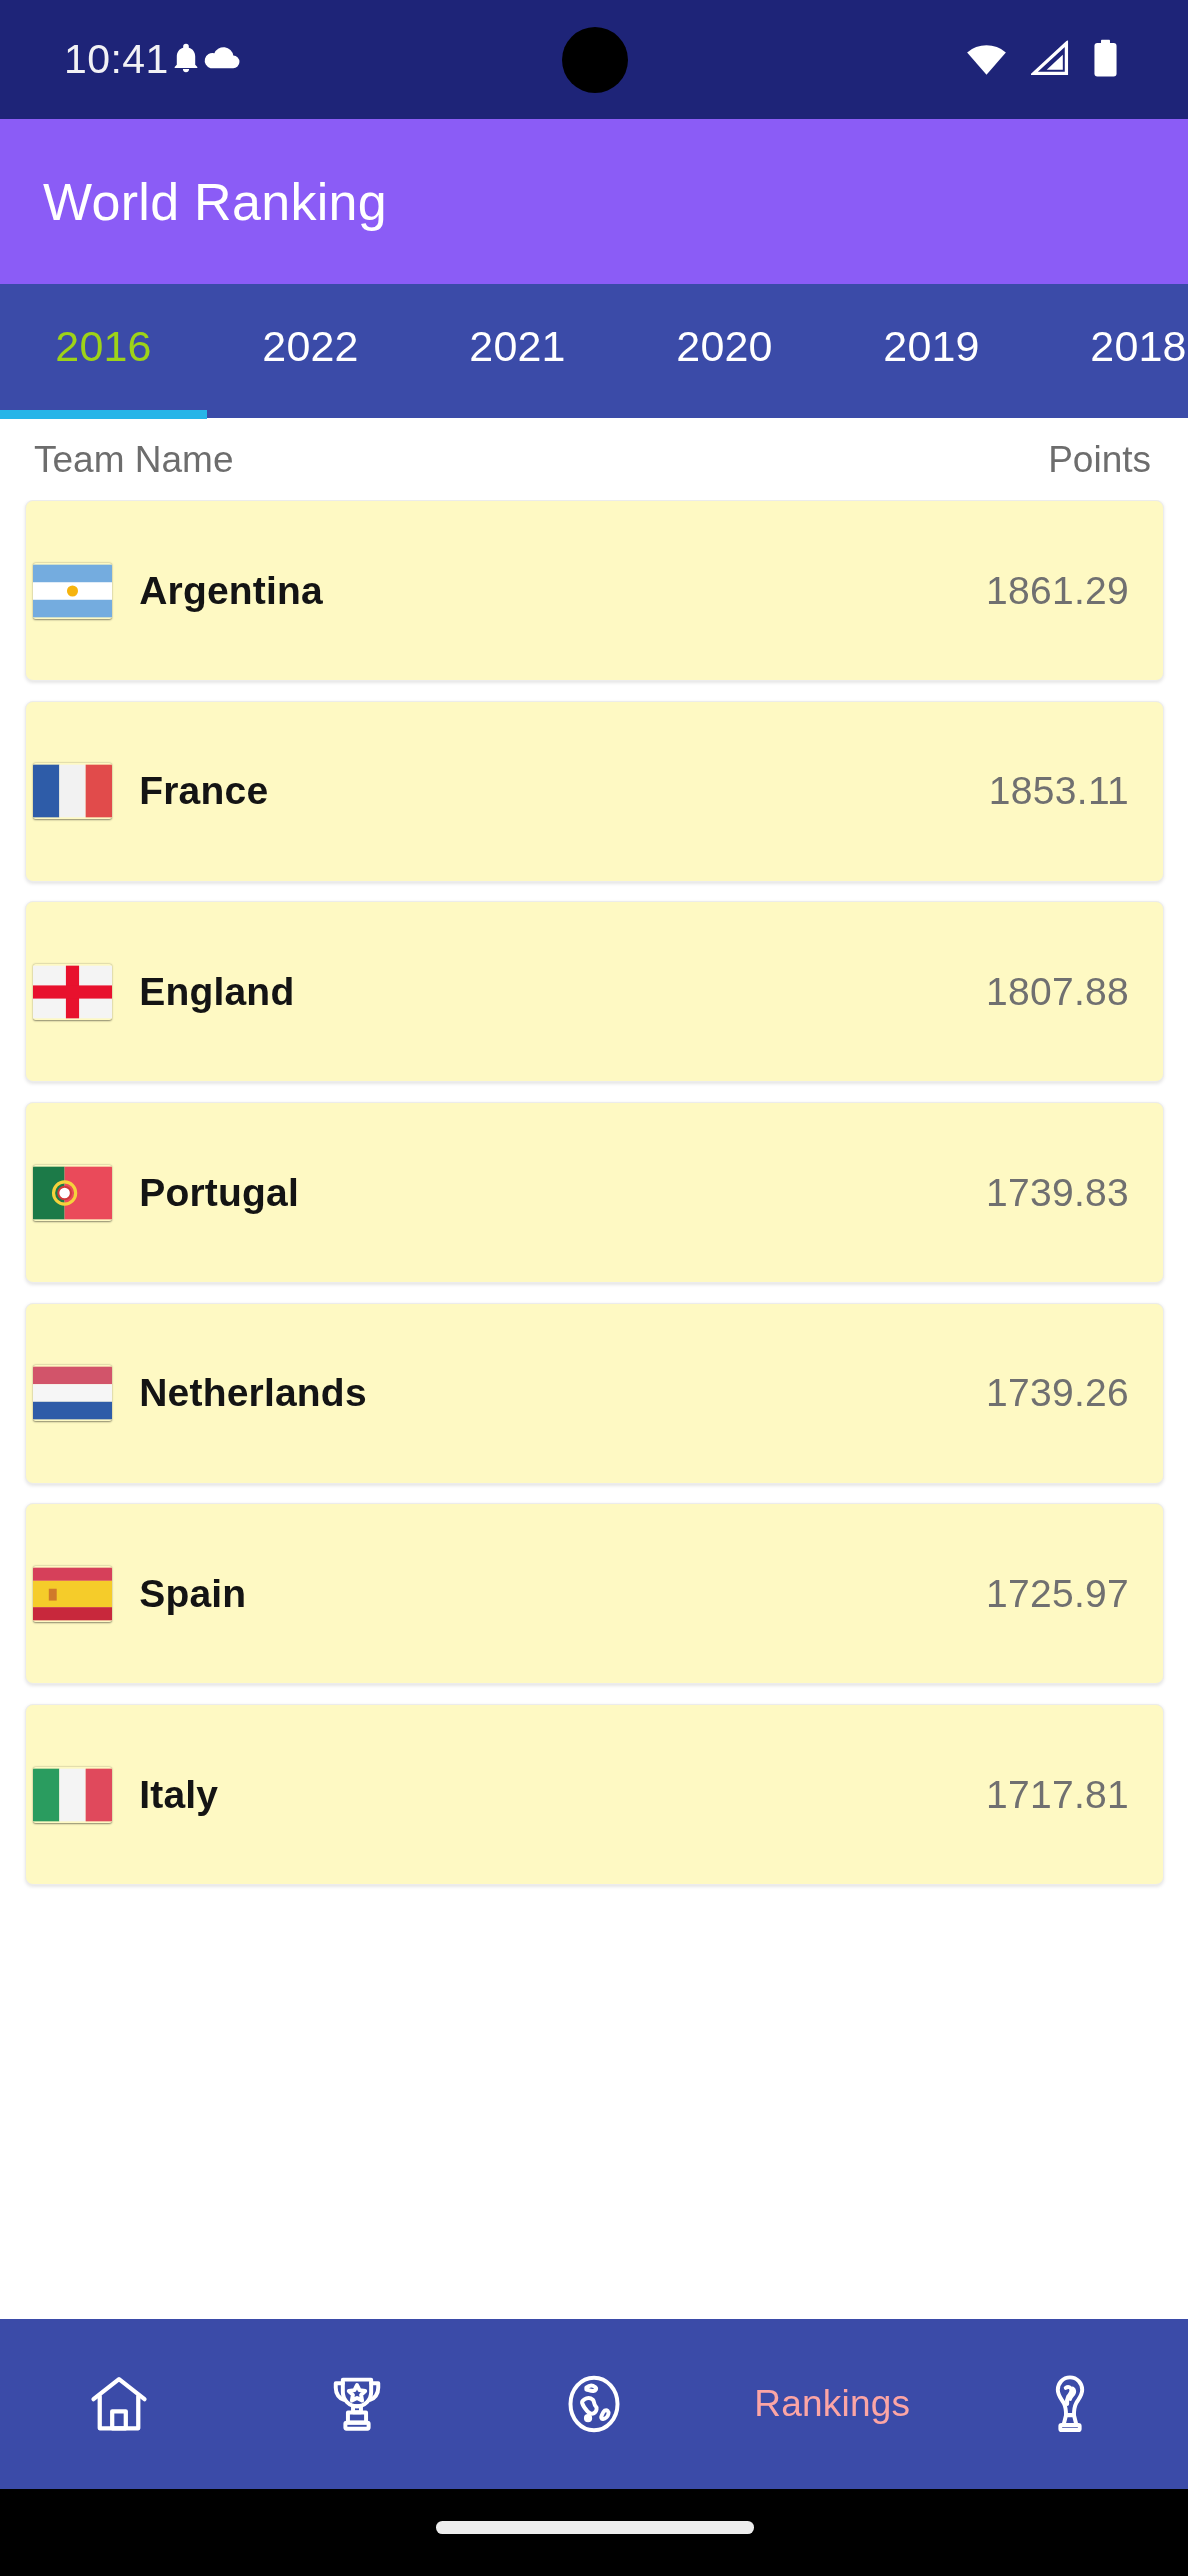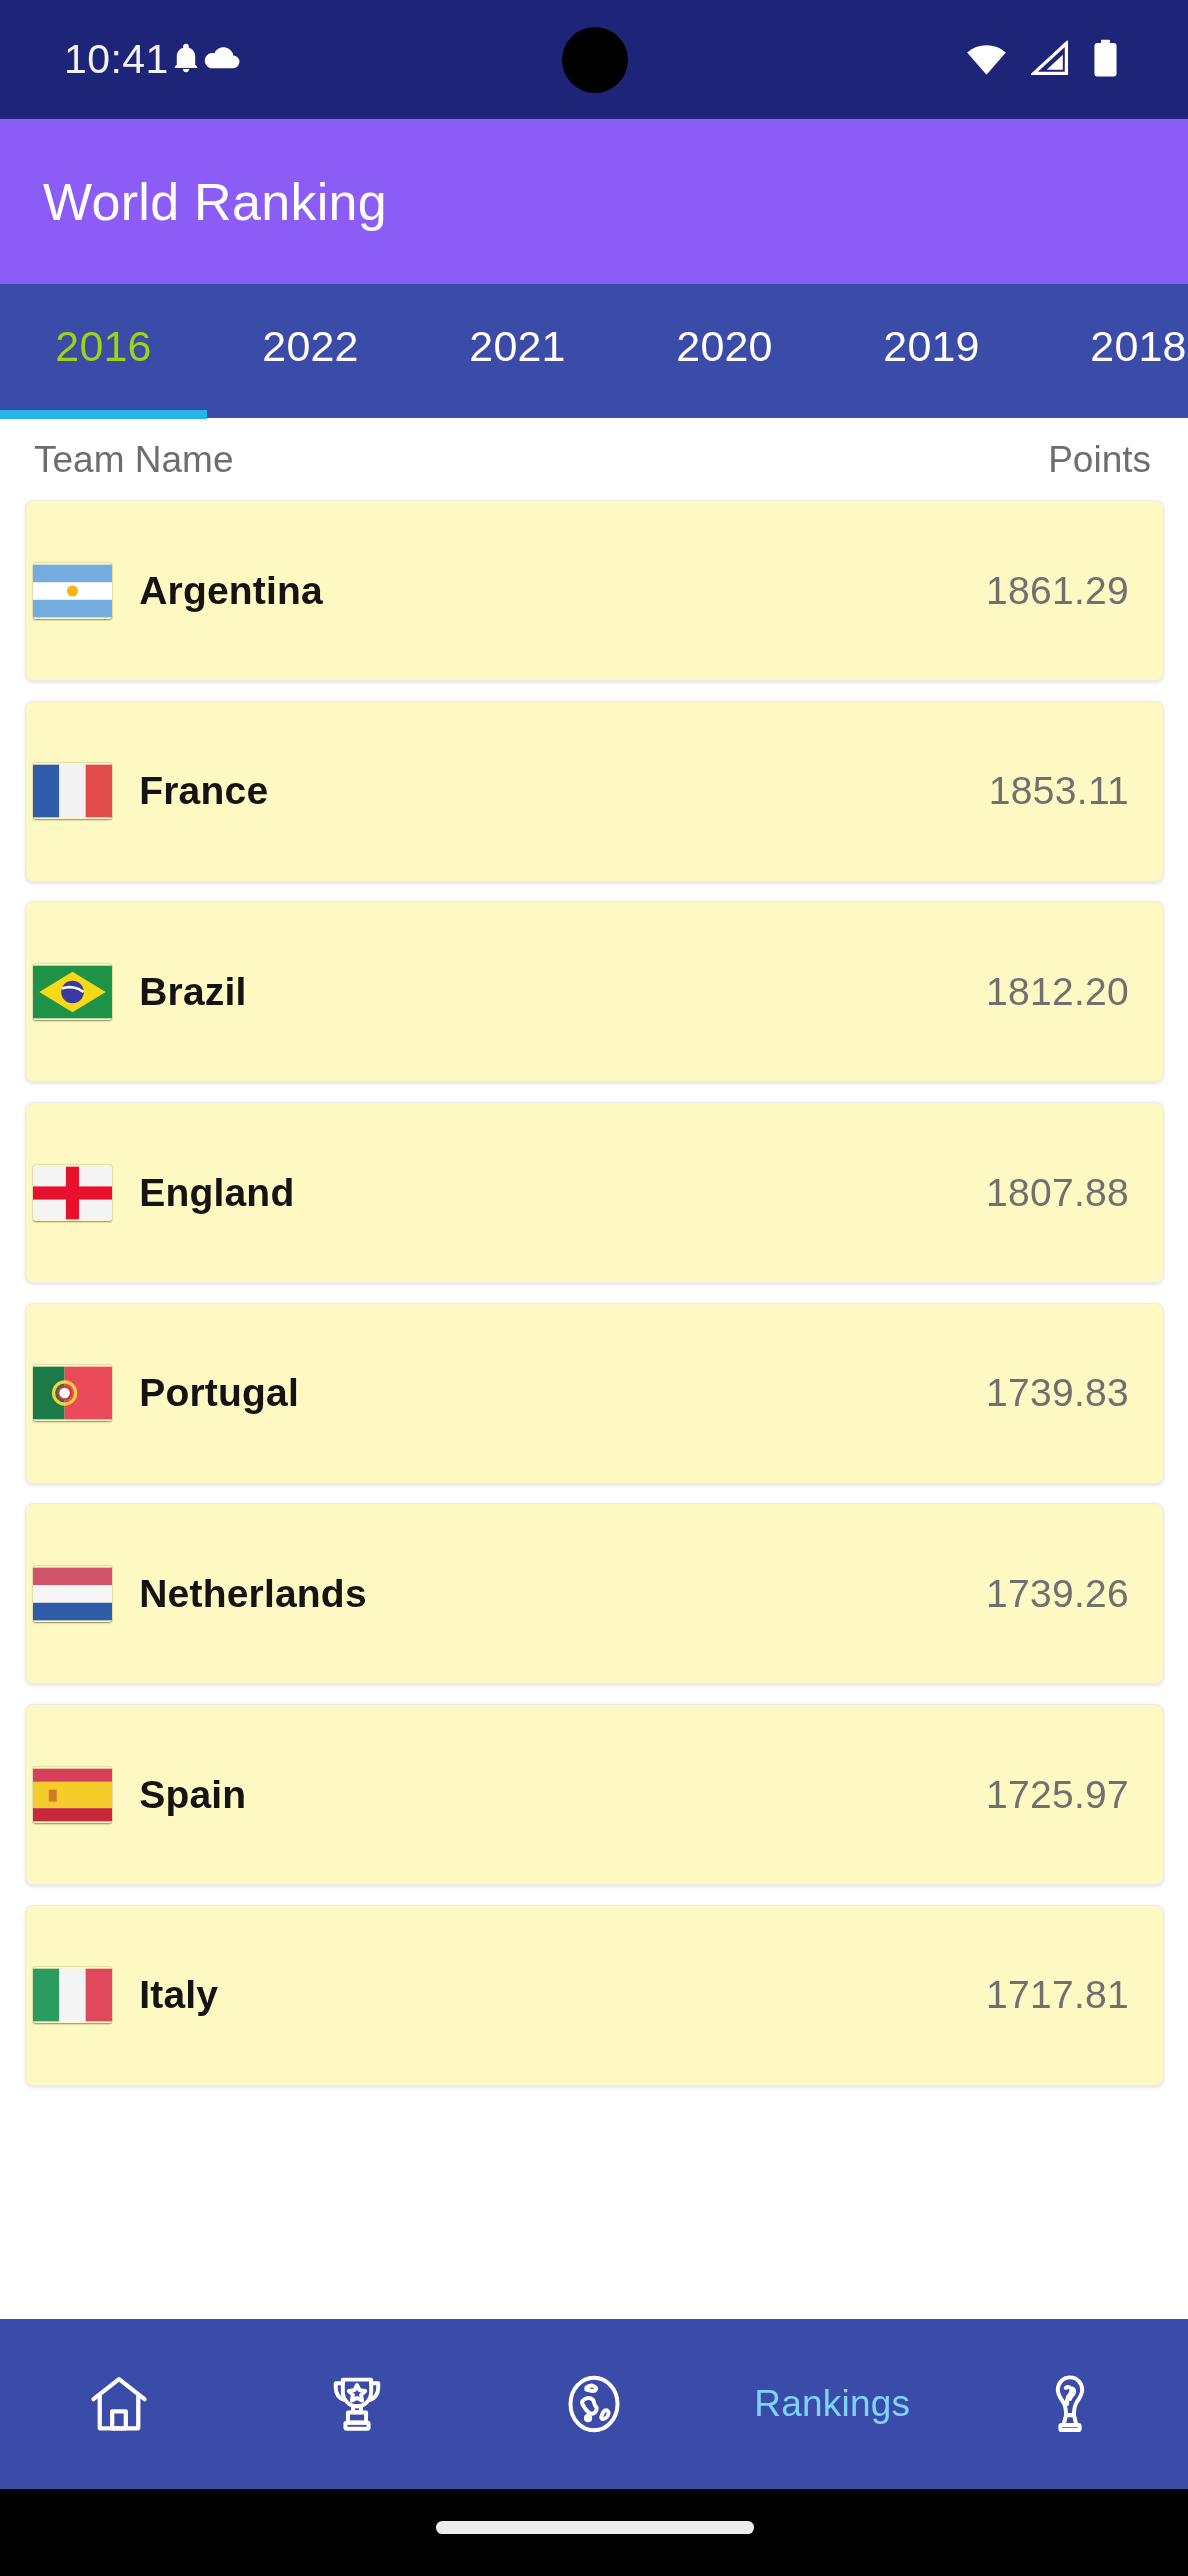--- a/index.html
+++ b/index.html
@@ -91,21 +91,21 @@
   
   .bottomnav{
     position:absolute; left:0; top:2319px; width:1189px; height:170px;
     background:#3b4ba8; display:flex; align-items:center;
   }
   .navitem{
     flex:1 1 0; height:170px; display:flex; align-items:center;
     justify-content:center; color:#fff;
   }
   .navitem svg{ display:block; }
-  .nav-label{ font-size:37px; color:#7dd3fc; letter-spacing:0.2px; }
+  .nav-label{ font-size:37px; color:#fca5a5; letter-spacing:0.2px; }
 
   .gesturebar{
     position:absolute; left:0; top:2489px; width:1189px; height:87px;
     background:#000;
   }
   .gesture-pill{
     position:absolute; left:50%; transform:translateX(-50%); top:32px;
     width:318px; height:12.5px; border-radius:6.3px; background:#ededed;
   }
 </style>
@@ -192,32 +192,20 @@
         <svg viewBox="0 0 30 20">
           <rect width="10" height="20" fill="#2e5ca8"></rect>
           <rect x="10" width="10" height="20" fill="#f2f2f2"></rect>
           <rect x="20" width="10" height="20" fill="#e14b4b"></rect>
         </svg>
       </span>
       <span class="team">France</span>
       <span class="points">1853.11</span>
     </div>
 
-    <div class="card">
-      <span class="flag">
-        <svg viewBox="0 0 30 20">
-          <rect width="30" height="20" fill="#1e9246"></rect>
-          <path d="M15 2.3 27.6 10 15 17.7 2.4 10z" fill="#f7d917"></path>
-          <circle cx="15" cy="10" r="4.3" fill="#3a3a9e"></circle>
-          <path d="M10.9 8.7c3 -1.1 6.2 -0.5 8.3 1.3" stroke="#ffffff" stroke-width="1" fill="none"></path>
-        </svg>
-      </span>
-      <span class="team">Brazil</span>
-      <span class="points">1812.20</span>
-    </div>
 
     <div class="card">
       <span class="flag">
         <svg viewBox="0 0 30 20">
           <rect width="30" height="20" fill="#f4f4f4"></rect>
           <rect x="12.5" width="5" height="20" fill="#e8112d"></rect>
           <rect y="7.5" width="30" height="5" fill="#e8112d"></rect>
         </svg>
       </span>
       <span class="team">England</span>

